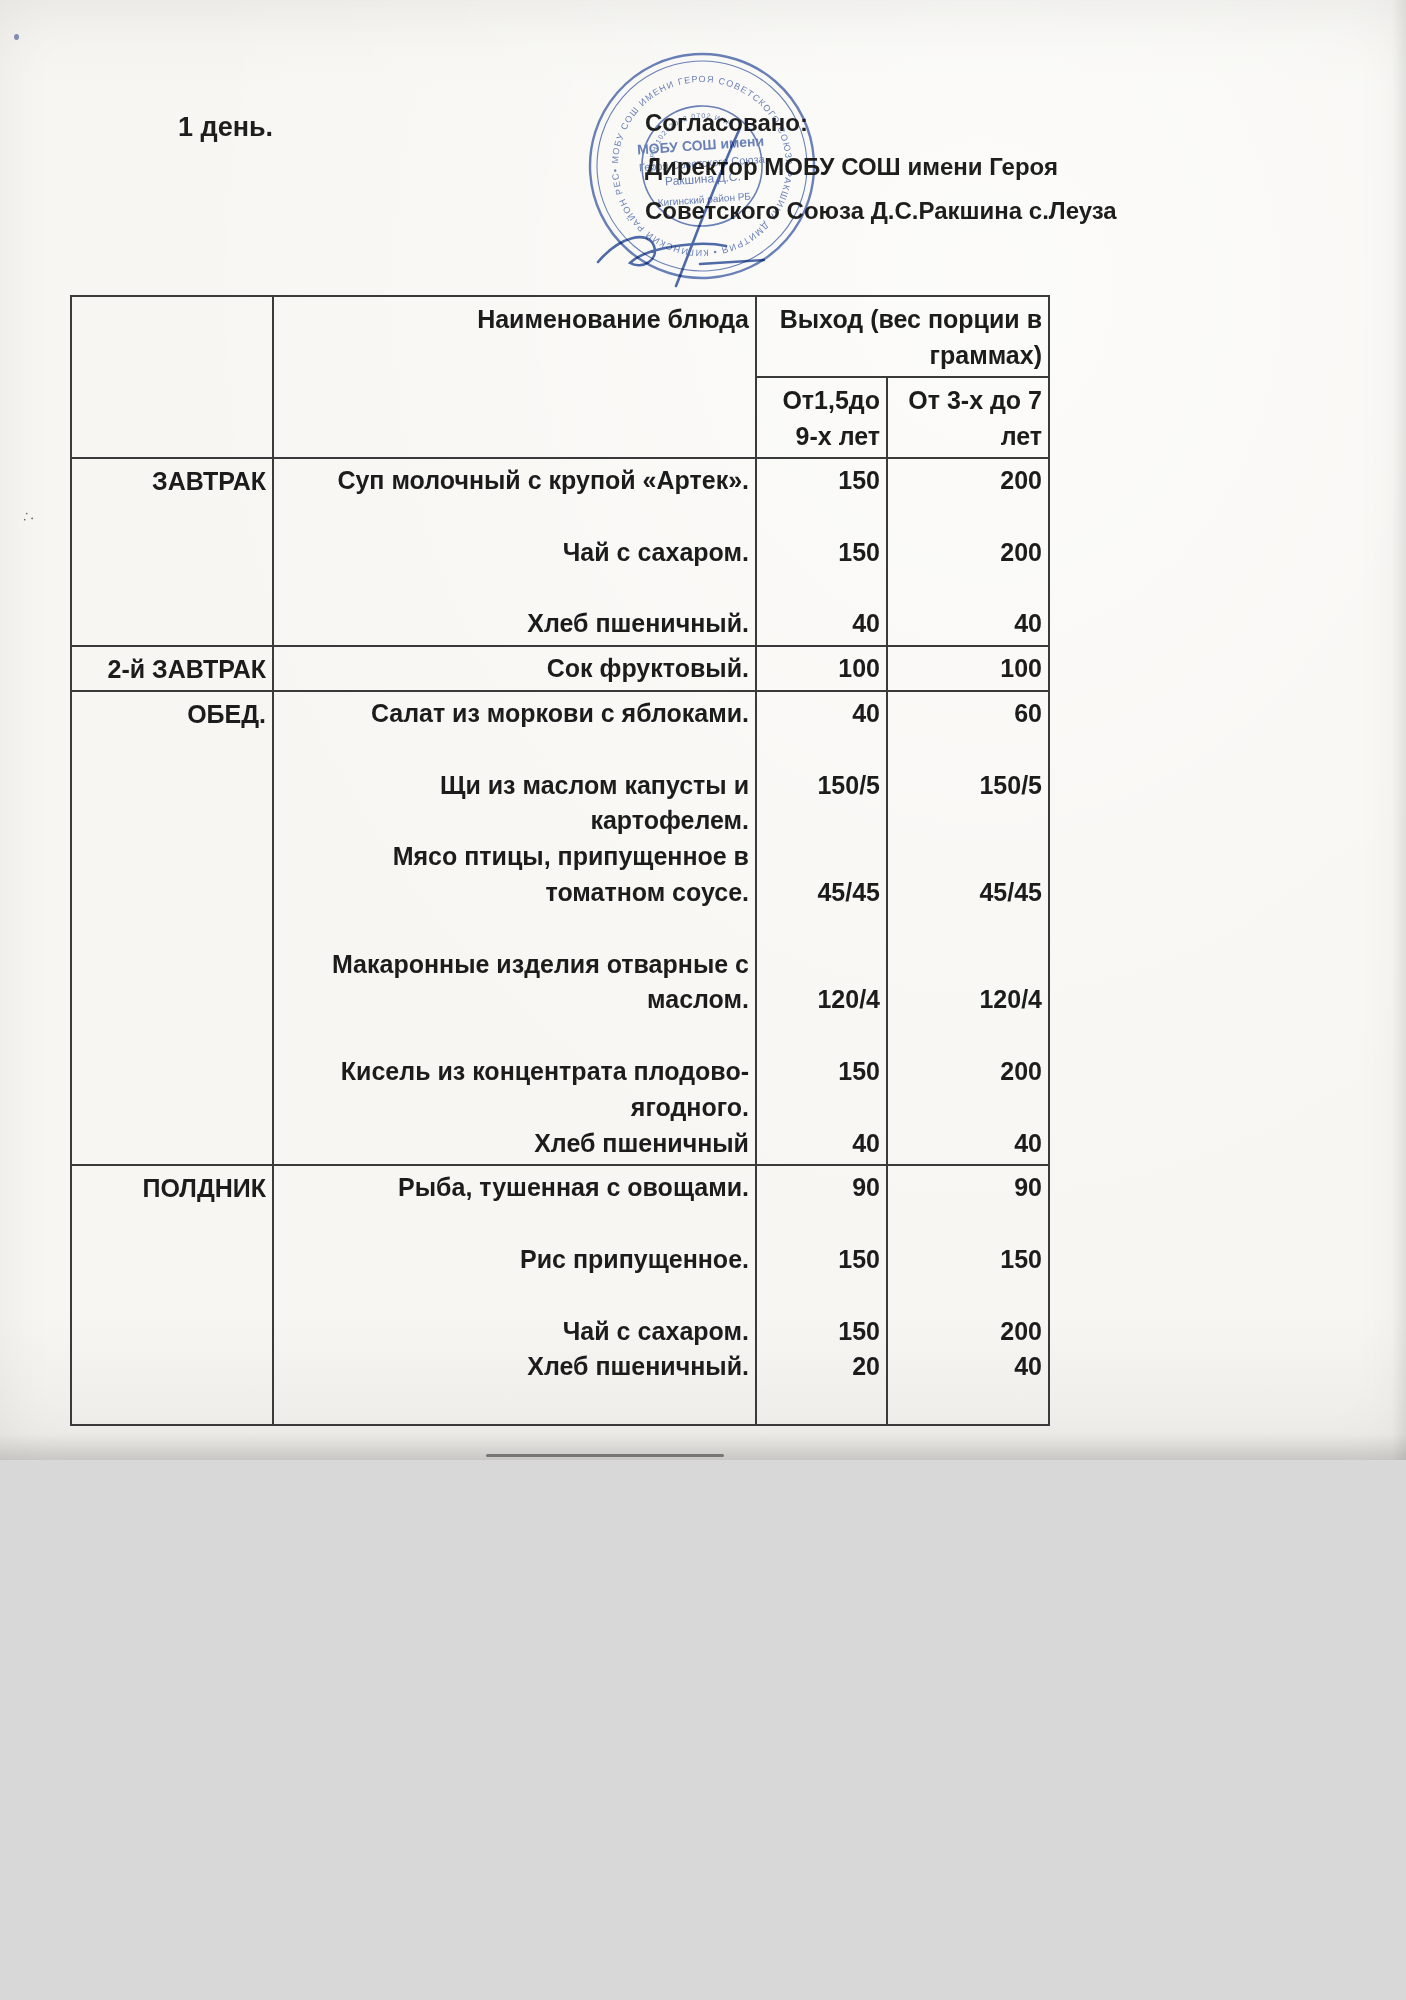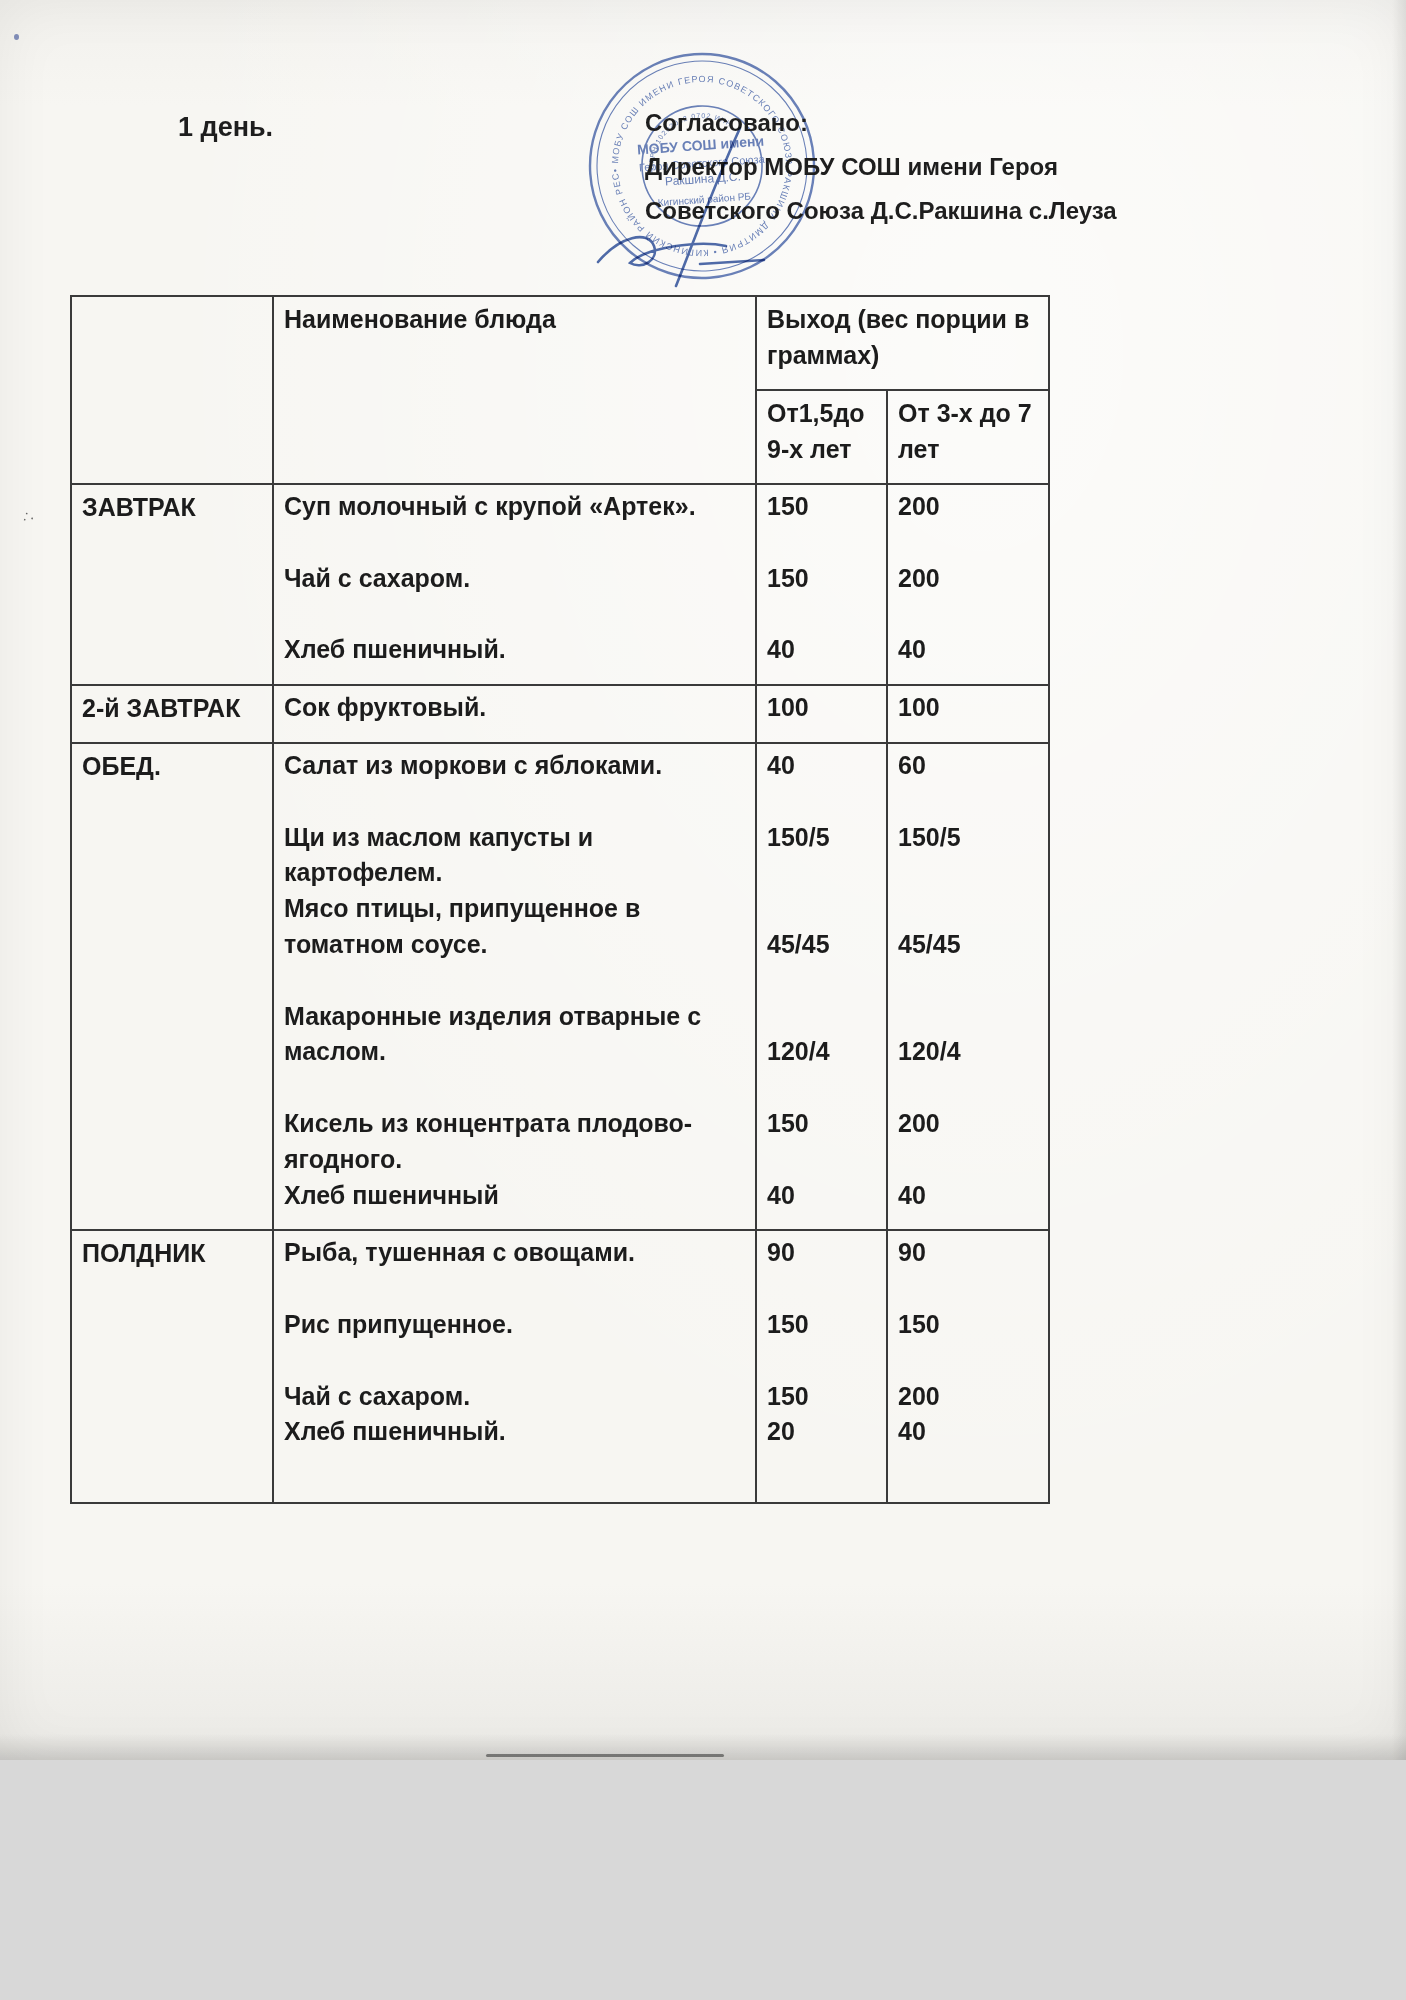--- a/index.html
+++ b/index.html
@@ -1,18 +1,18 @@
 <!DOCTYPE html>
 <html><head>
 <meta charset="utf-8">
 <style>
   html,body{margin:0;padding:0;background:#d8d8d8;}
   .page{
     position:relative;
-    width:1406px;height:1760px;
+    width:1406px;height:1460px;
     margin:0 auto;
     background:
       radial-gradient(ellipse at 70% 20%, rgba(255,255,255,.6), rgba(255,255,255,0) 60%),
       linear-gradient(180deg,#f2f1ed 0%,#f7f6f2 6%,#f7f6f2 90%,#ebeae6 100%);
     font-family:"Liberation Sans", sans-serif;
     color:#1e1e1e;
     overflow:hidden;
     box-shadow:inset 0 0 60px rgba(0,0,0,.06);
   }
   .page::after{
@@ -36,22 +36,23 @@
     mix-blend-mode:multiply;
   }
   table.menu{
     position:absolute;left:70px;top:295px;width:978px;
     border-collapse:collapse;table-layout:fixed;
     font-size:25px;font-weight:600;color:#1c1c1c;
   }
   table.menu td{
     border:2px solid #3a3a3a;
     vertical-align:top;
-    padding:4px 6px 16px 10px;
+    padding:4px 6px 3px 10px;
     line-height:36px;
+    text-align:right;
   }
   tr.hrow1{height:73px;}
   tr.hrow2{height:75px;}
   .line{height:35.8px;line-height:35.8px;white-space:nowrap;}
   .meal-cell{white-space:nowrap;}
   
   .pen-mark{
     position:absolute;left:24px;top:508px;color:#3c3c3c;
     font-size:15px;letter-spacing:2px;transform:rotate(18deg);opacity:.8;
   }

